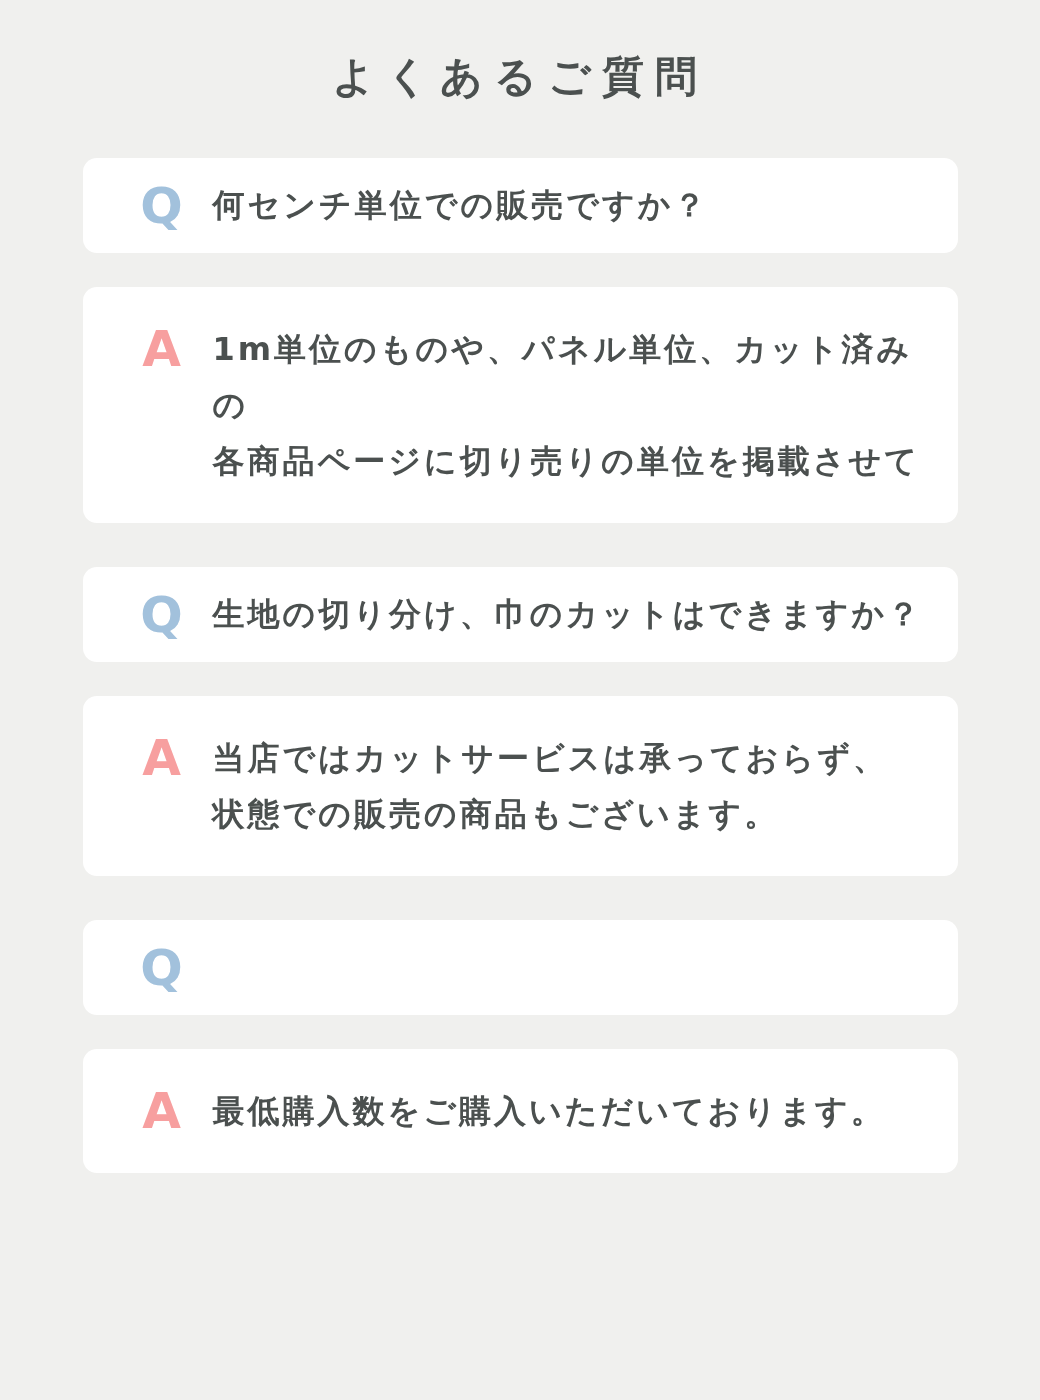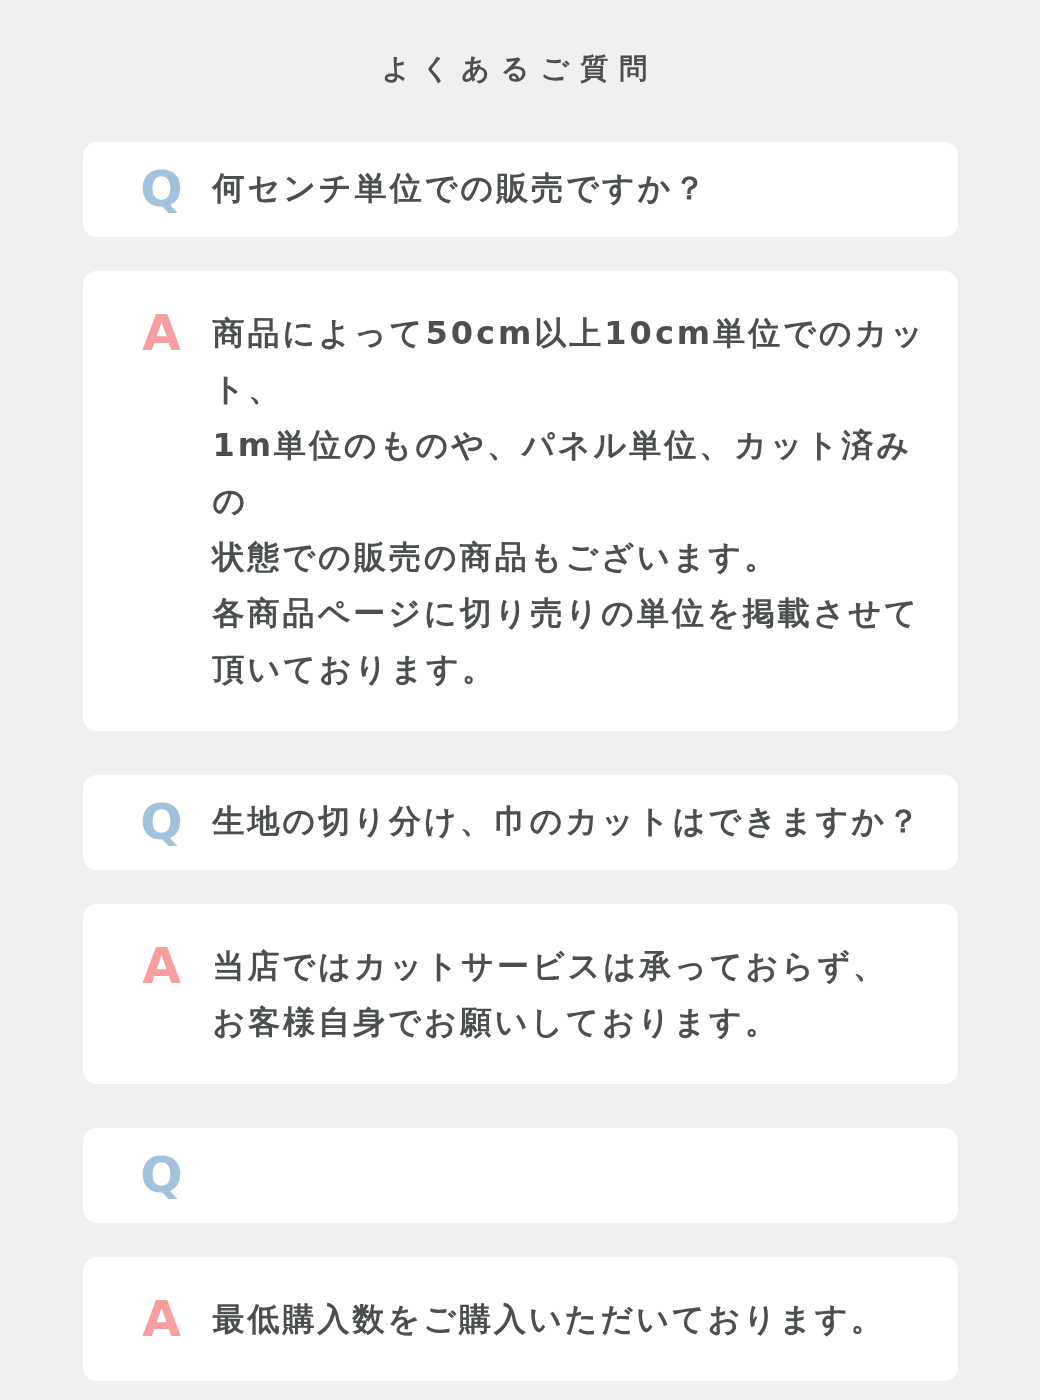--- a/index.html
+++ b/index.html
@@ -18,21 +18,21 @@
     width: 1040px;
     height: 1400px;
     background: var(--bg);
     font-family: "DejaVu Sans", "Liberation Sans", sans-serif;
     color: var(--text);
     overflow: hidden;
   }
   .page-title {
     margin: 52px 0 0 0;
     text-align: center;
-    font-size: 28px;
+    font-size: 42px;
     line-height: 1.2;
     font-weight: 700;
     letter-spacing: 11px;
     color: var(--text);
   }
   .faq-list {
     width: 875px;
     margin: 56px auto 0 auto;
   }
   .card {
@@ -89,37 +89,34 @@
 
 <main class="faq-list">
 
   <section class="card q-card">
     <span class="badge q-badge">Q</span>
     <p class="question-text">何センチ単位での販売ですか？</p>
   </section>
   <section class="card a-card">
     <span class="badge a-badge">A</span>
     <div class="answer-lines">
-      <p>商品によって50cm以上10cm単位でのカット、</p>
       <p>1m単位のものや、パネル単位、カット済みの</p>
-      <p>状態での販売の商品もございます。</p>
       <p>各商品ページに切り売りの単位を掲載させて</p>
-      <p>頂いております。</p>
     </div>
   </section>
 
   <section class="card q-card">
     <span class="badge q-badge">Q</span>
     <p class="question-text">生地の切り分け、巾のカットはできますか？</p>
   </section>
   <section class="card a-card">
     <span class="badge a-badge">A</span>
     <div class="answer-lines">
       <p>当店ではカットサービスは承っておらず、</p>
-      <p>お客様自身でお願いしております。</p>
+      <p>状態での販売の商品もございます。</p>
     </div>
   </section>
 
   <section class="card q-card">
     <span class="badge q-badge">Q</span>
   </section>
   <section class="card a-card">
     <span class="badge a-badge">A</span>
     <div class="answer-lines">
       <p>最低購入数をご購入いただいております。</p>

